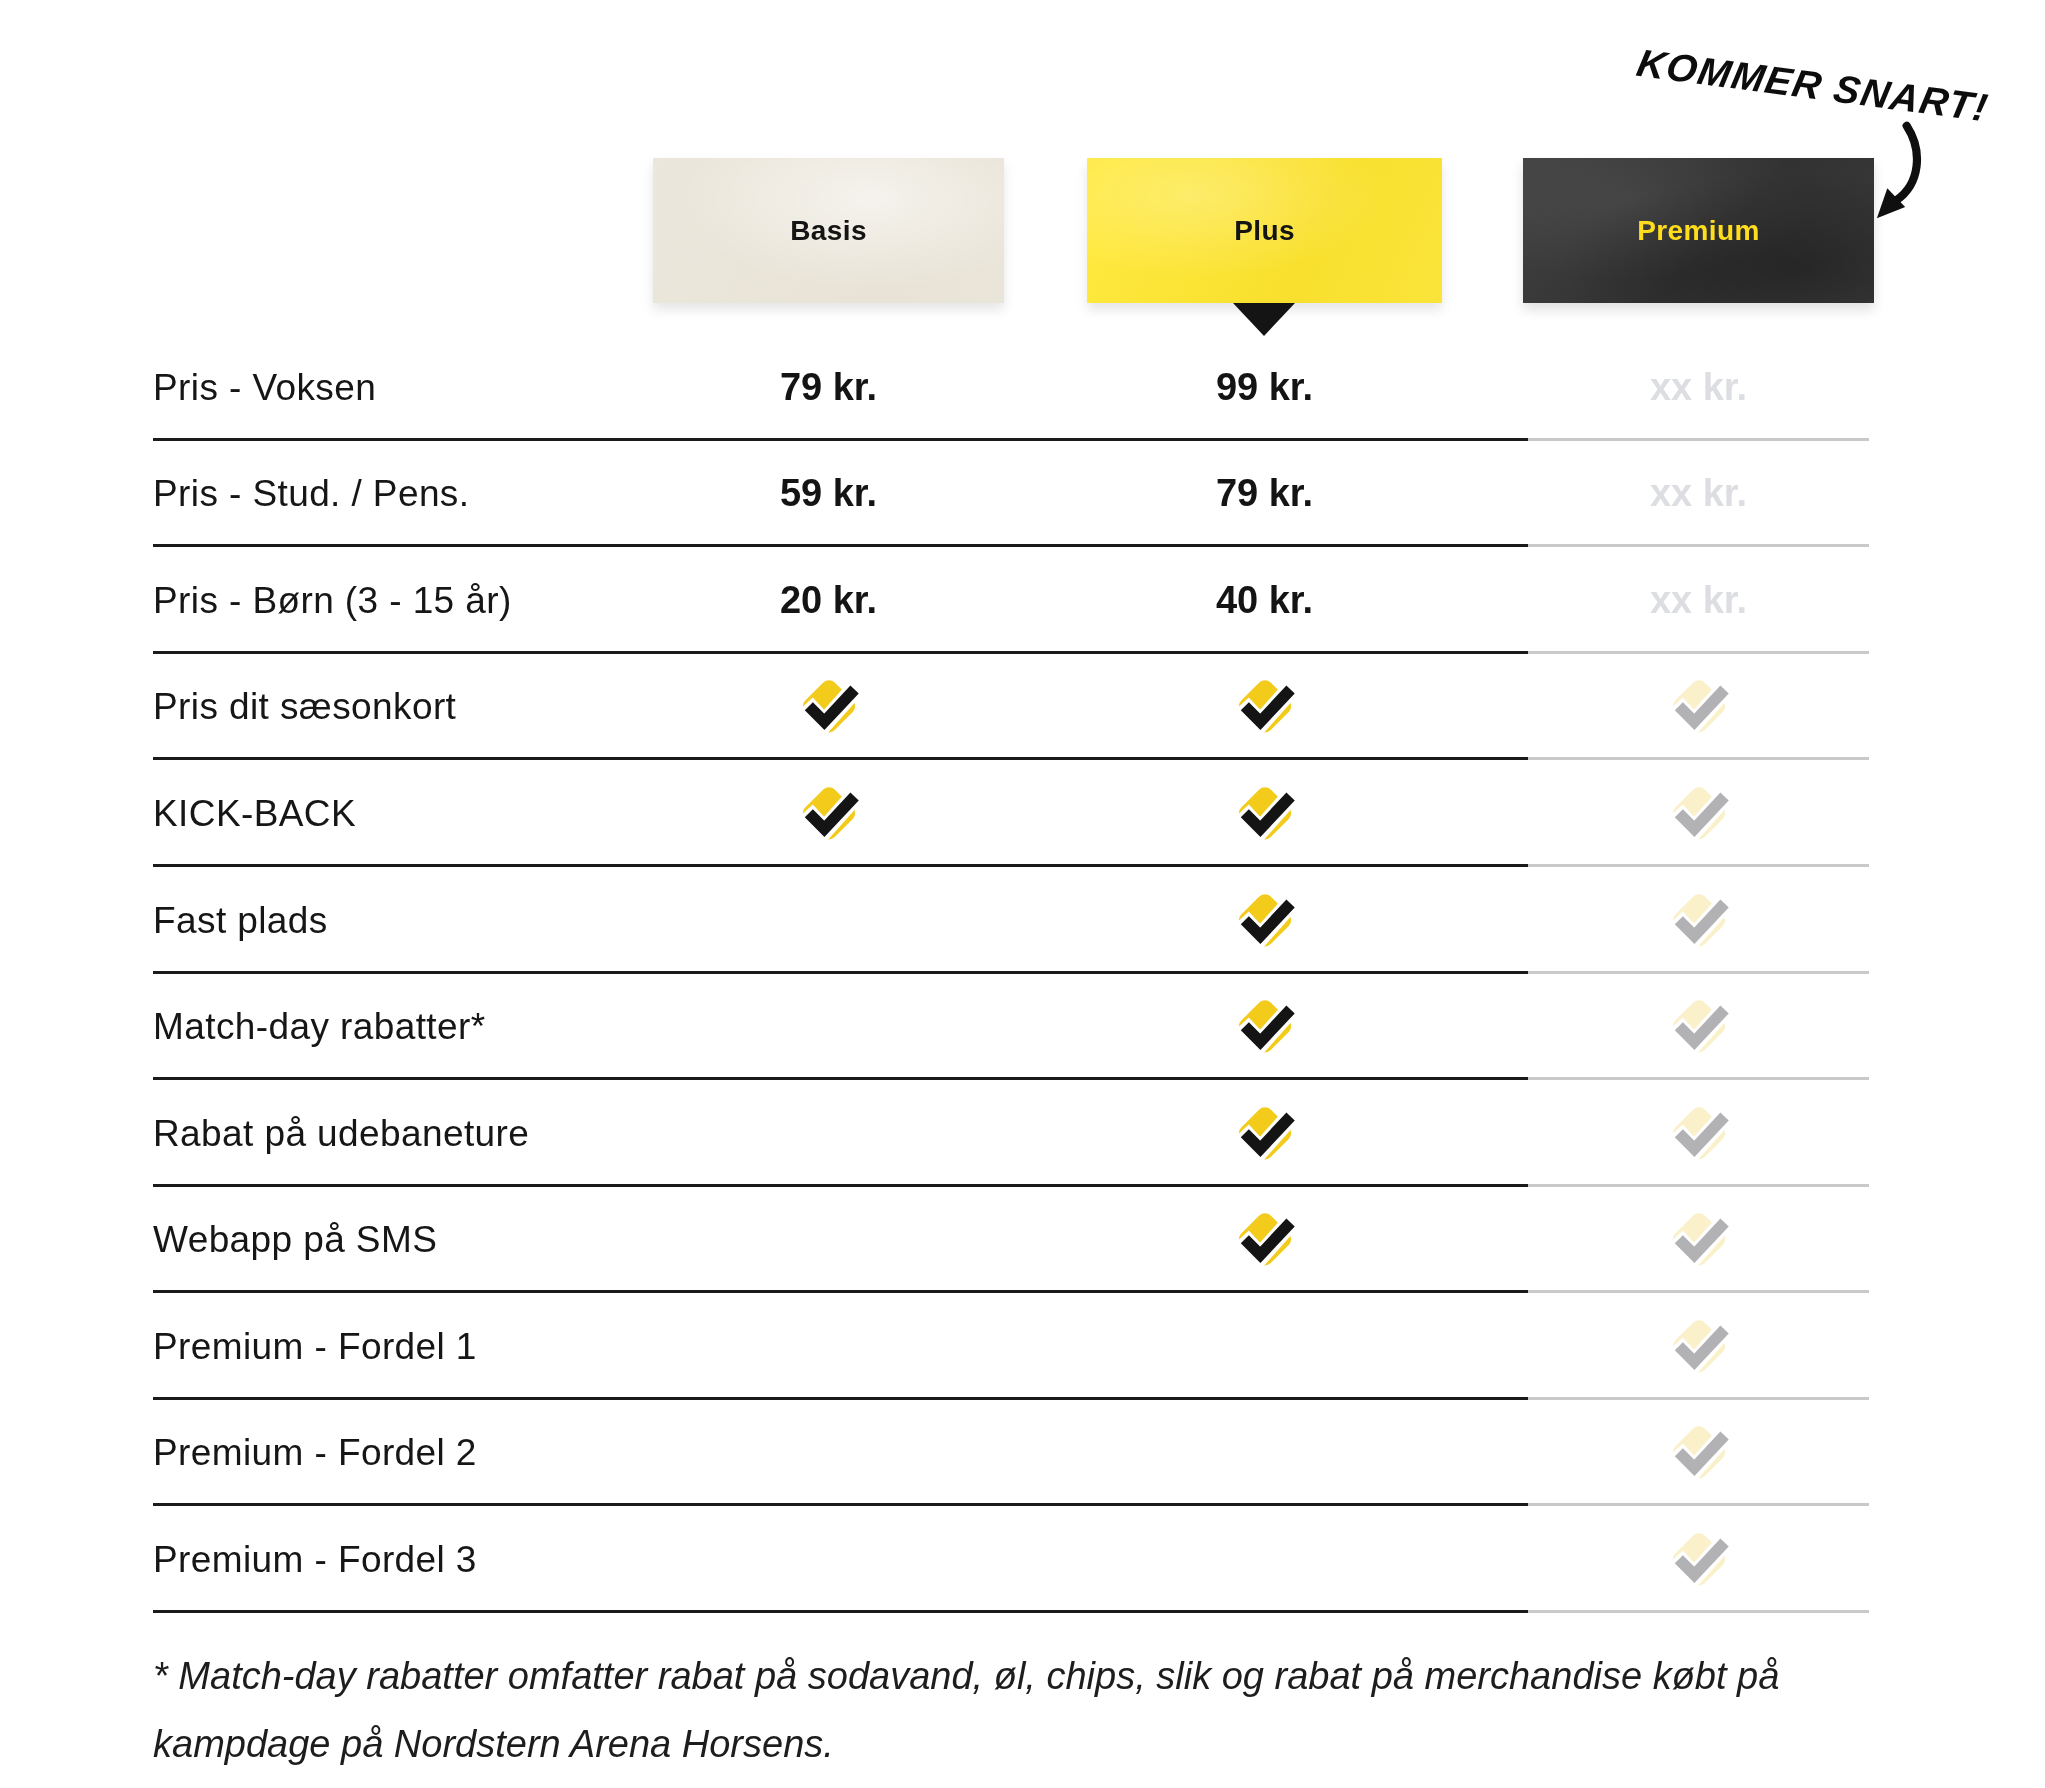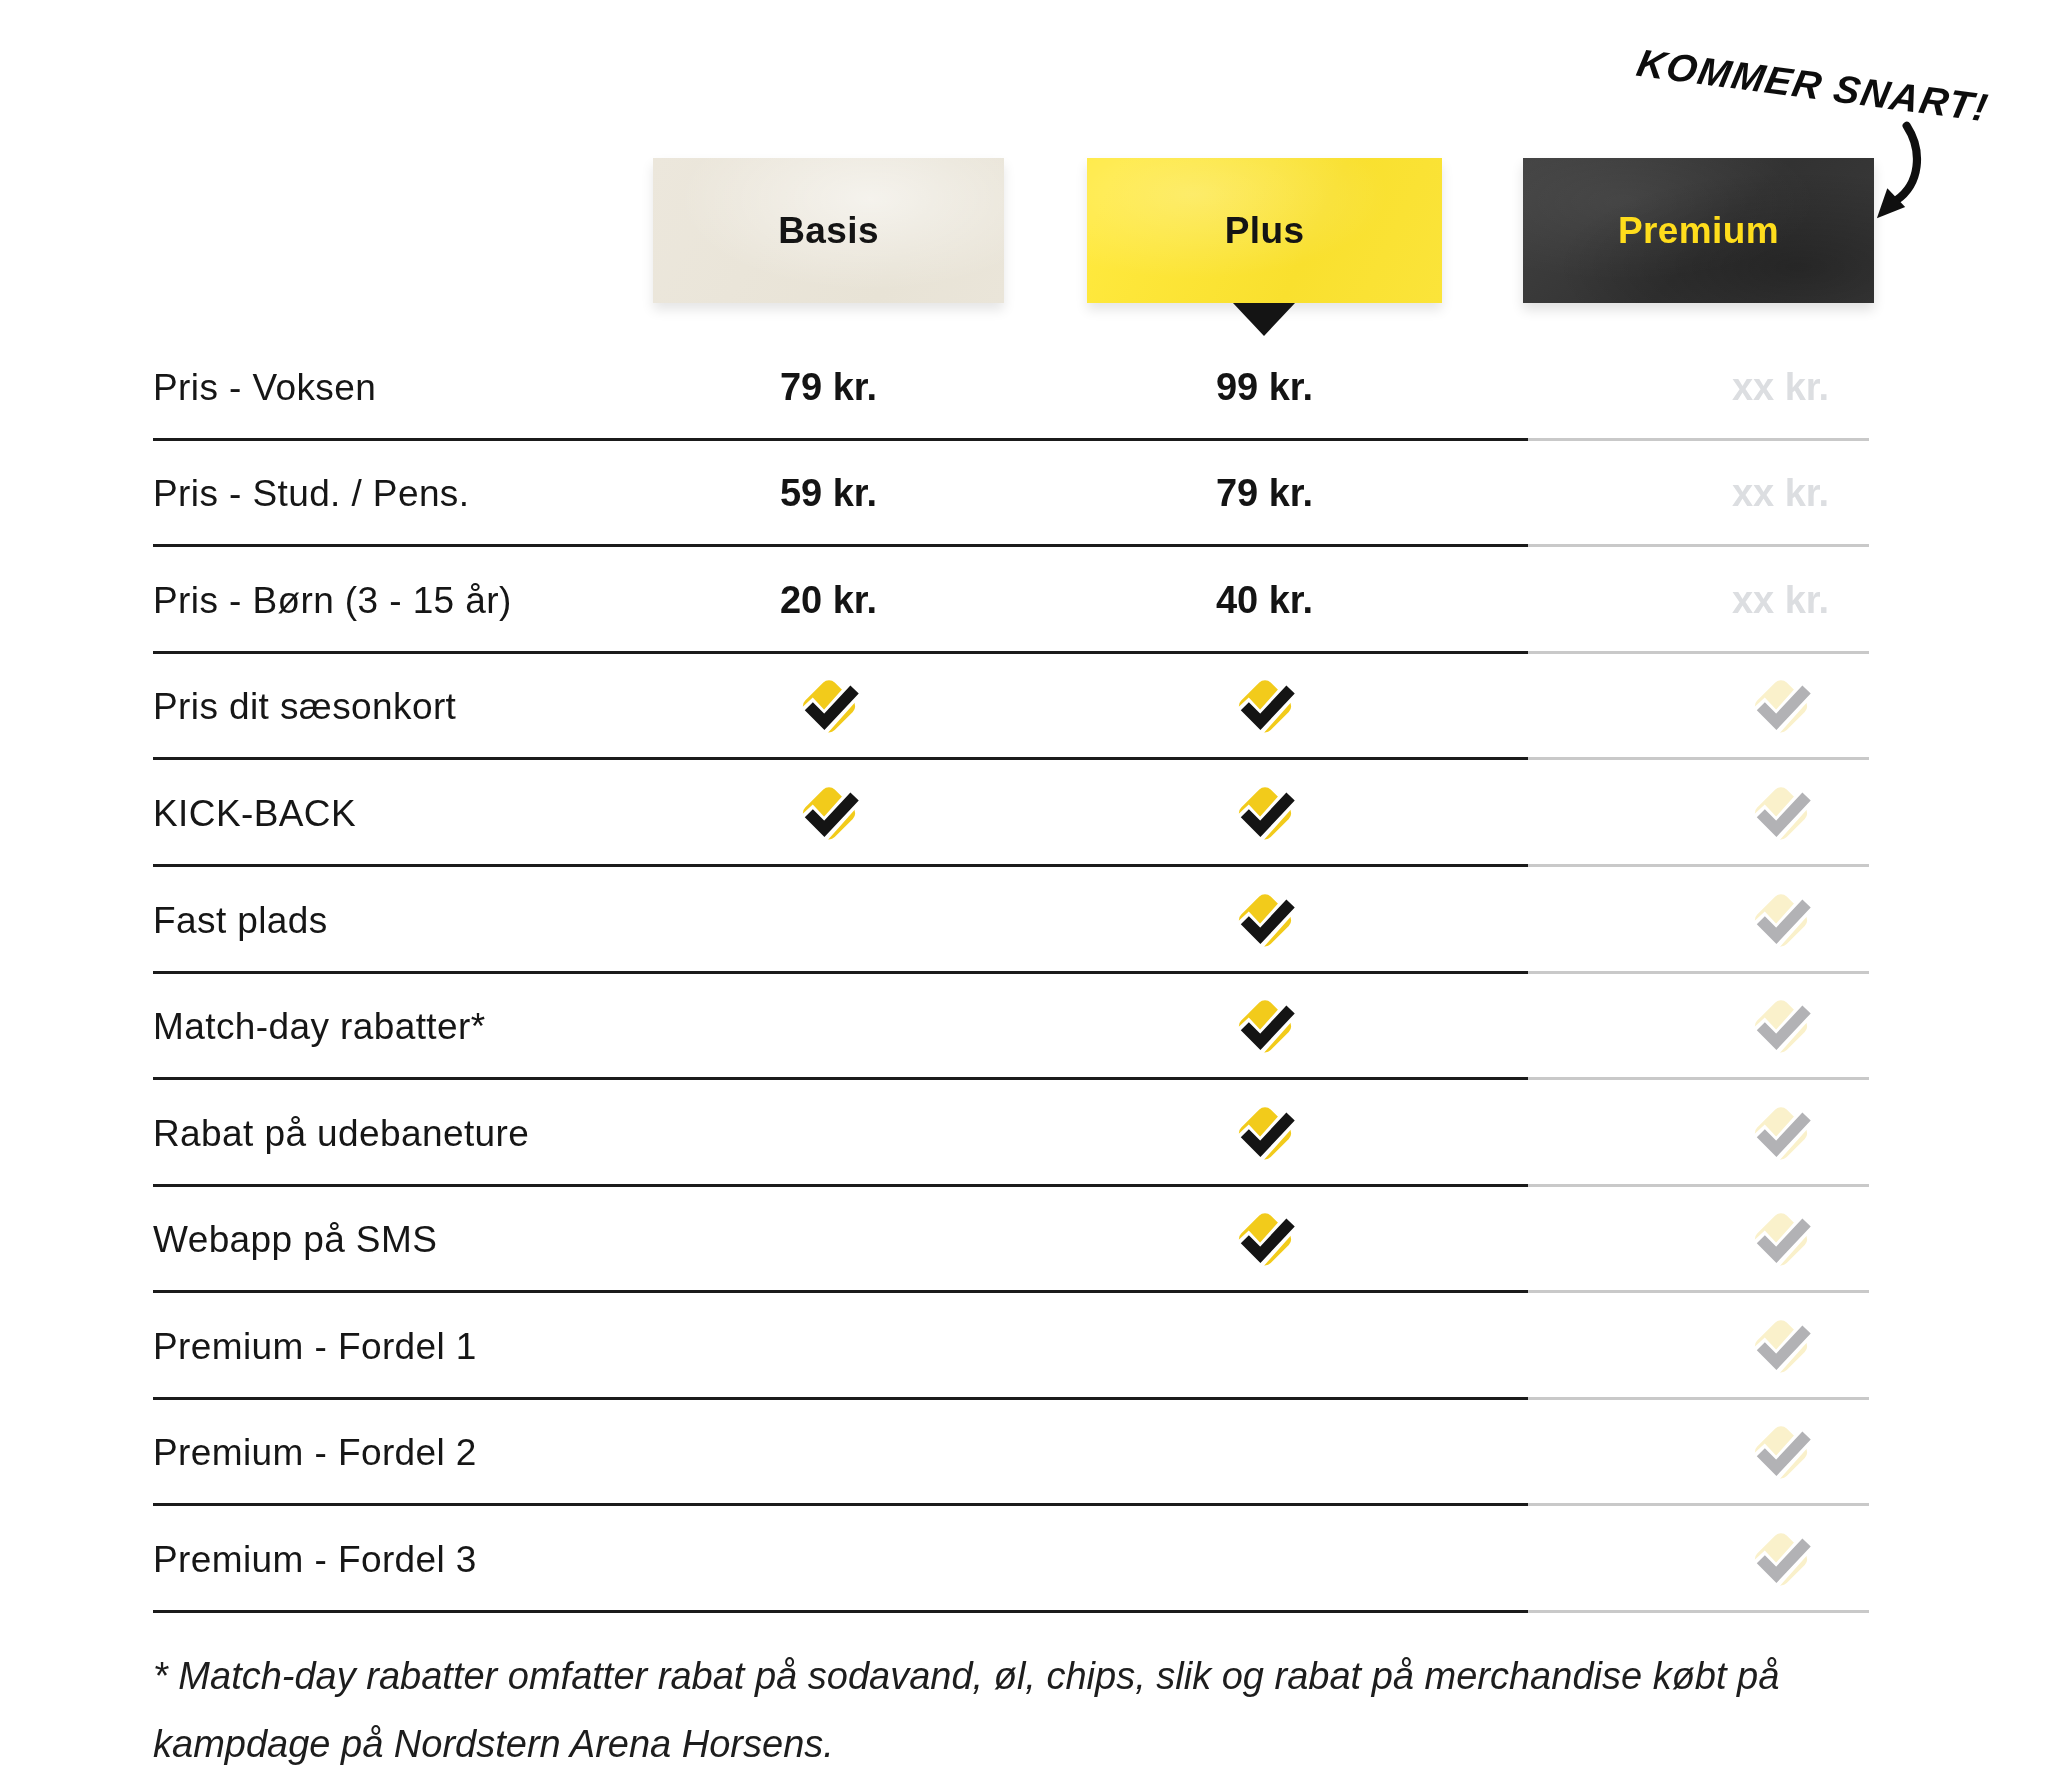--- a/index.html
+++ b/index.html
@@ -1,21 +1,21 @@
 <!DOCTYPE html>
 <html style="font-size:11.4px"><head>
 <meta charset="utf-8">
 <style>
   html,body{margin:0;padding:0;background:#fff;}
   #canvas{position:relative;width:2046px;height:1788px;background:#ffffff;overflow:hidden;
           font-family:"Liberation Sans",sans-serif;color:#141414;}
 
   
   .plan-box{position:absolute;top:158px;height:145px;display:flex;align-items:center;justify-content:center;
-            font-size:37px;font-weight:800;letter-spacing:0.4px;}
+            font-size:28px;font-weight:800;letter-spacing:0.4px;}
   .plan-basis{left:653px;width:351px;color:#141414;
       background:radial-gradient(ellipse at 62% 28%, rgba(255,255,255,.55), transparent 62%),
                  linear-gradient(118deg,#ece7dc,#e8e3d6 70%,#eae5d9);
       box-shadow:0 7px 11.4px rgba(0,0,0,.10);}
   .plan-plus{left:1087px;width:355px;color:#141414;
       background:radial-gradient(ellipse at 30% 25%, rgba(255,255,255,.25), transparent 55%),
                  linear-gradient(115deg,#ffe93e 8%,#f9e02e 62%,#fbe43a);
       box-shadow:0 7px 11.4px rgba(0,0,0,.10);}
   .plan-premium{left:1523px;width:351px;color:#ffdd1c;
       background:radial-gradient(ellipse at 28% 30%, rgba(255,255,255,.06), transparent 55%),
@@ -31,21 +31,21 @@
       transform:rotate(7.5deg) skewX(-4deg);transform-origin:left top;}
   .coming-arrow{position:absolute;left:1862px;top:121px;}
 
   
   .row{position:absolute;left:0;width:1894px;height:107px;}
   .cell{position:absolute;top:0;height:100%;display:flex;align-items:center;justify-content:center;}
   .cell.label{left:153px;width:490px;justify-content:flex-start;
       font-size:37px;font-weight:300;color:#161616;letter-spacing:0.4px;}
   .c-basis{left:653px;width:351px;--dm:#f2cb1b;--mk:#141414;}
   .c-plus{left:1087px;width:355px;--dm:#f2cb1b;--mk:#141414;}
-  .c-premium{left:1605px;width:351px;--dm:#faf1cb;--mk:#b2b2b5;}
+  .c-premium{left:1523px;width:351px;--dm:#faf1cb;--mk:#b2b2b5;}
   .price{font-size:38px;font-weight:800;color:#141414;}
   .c-premium .price{color:#dcdee1;}
   .chk{width:74px;height:62px;display:block;}
   .check-wrap{display:flex;align-items:center;justify-content:center;}
 
   .divider{position:absolute;left:0;bottom:0;width:100%;height:2.8px;}
   .d-dark{position:absolute;left:153px;width:1376px;height:2.8px;background:#1b1b1b;}
   .d-light{position:absolute;left:1528px;width:341px;height:2.8px;background:#c9c9c9;}
 
   

